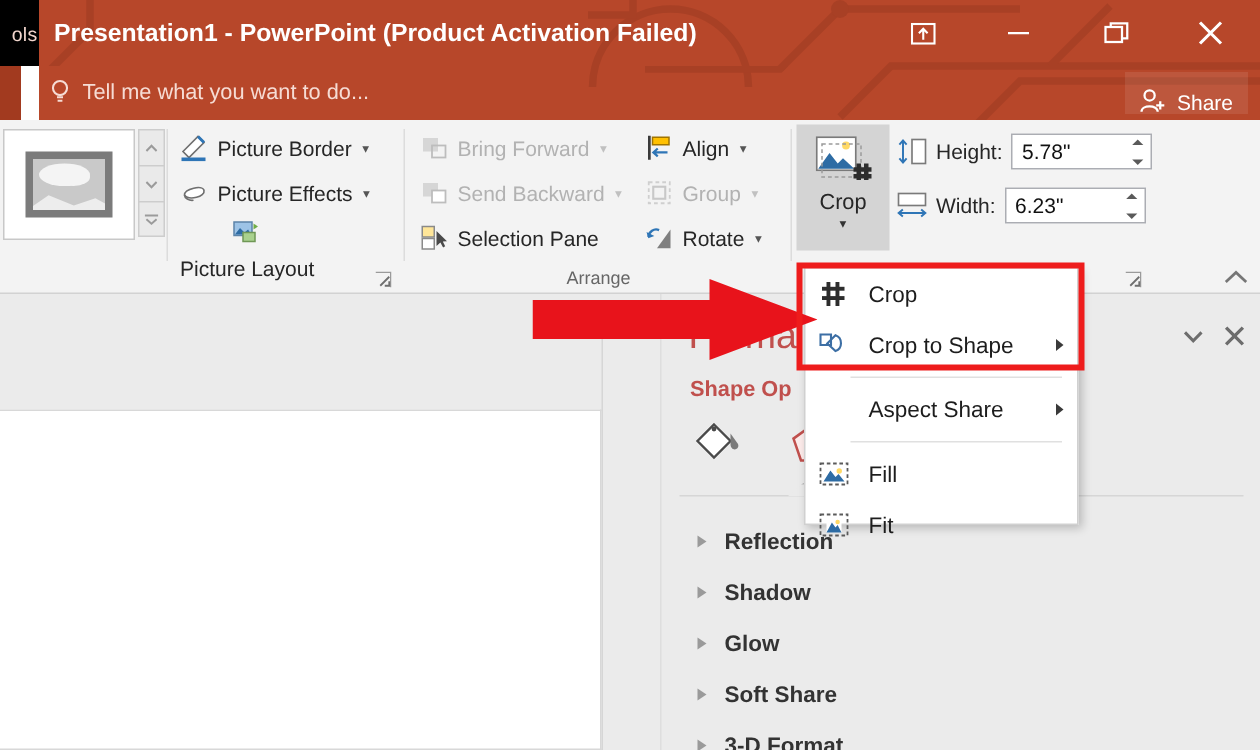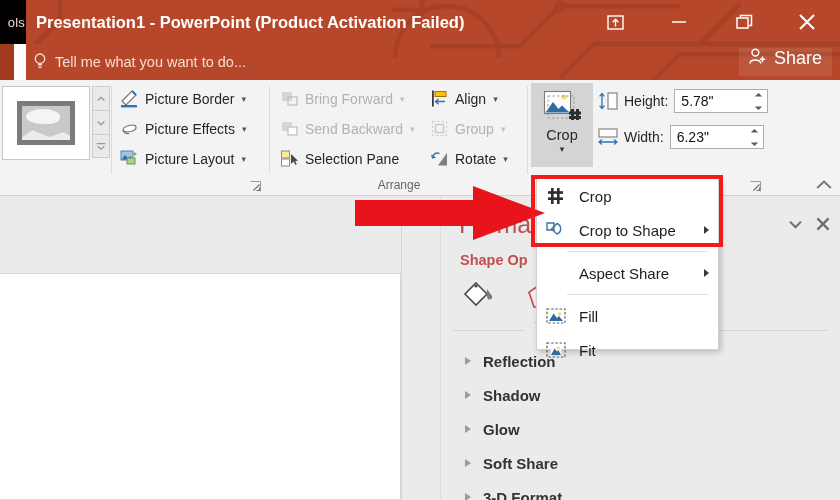--- a/index.html
+++ b/index.html
@@ -53,22 +53,22 @@
     content: ""; position: absolute; left: 0; top: 0; width: 14px; height: 36px;
     background: #a23a1f;
   }
   .tellme {
     position: absolute; left: 34px; top: 0; height: 36px;
     display: flex; align-items: center; gap: 9px;
     color: #f6dcd4; font-size: 14.5px; white-space: nowrap;
   }
   .sharebtn {
     position: absolute; right: 8px; top: 4px; height: 28px;
-    display: flex; align-items: flex-start; gap: 7px;
-    padding: 0 10px; color: #ffffff; font-size: 18px;
+    display: flex; align-items: flex-end; gap: 7px;
+    padding: 0 10px; color: #ffffff; font-size: 14px;
     background: rgba(255,255,255,.09);
   }
 
   
   .ribbon {
     position: absolute; left: 0; top: 80px; width: 840px; height: 116px;
     background: #f3f3f3; border-bottom: 1px solid #d2d2d2;
   }
   .grp { position: absolute; top: 0; height: 116px; }
   .grp .sep {
@@ -358,21 +358,21 @@
       <div class="cmd" style="left:6px; top:36px;">
         <span class="ic">
           <svg width="19" height="19" viewBox="0 0 19 19">
             <path d="M3 11 C3 7 15 4 16 8 C17 12 6 15 3 11 Z" fill="#fff" stroke="#6f6f6f" stroke-width="1.1"></path>
             <path d="M3 11 C3 13 6 15 9 14.5" fill="none" stroke="#6f6f6f" stroke-width="1.1"></path>
           </svg>
         </span>
         <span>Picture Effects</span>
         <span class="caret">▾</span>
       </div>
-      <div class="cmd" style="left:6px; top:66px;">
+      <div class="cmd" style="left:6px; top:66px;flex-direction:column;">
         <span class="ic">
           <svg width="19" height="19" viewBox="0 0 19 19">
             <rect x="1" y="2" width="12" height="9" fill="#9dc3e6" stroke="#5b83a8" stroke-width="1"></rect>
             <path d="M1.6 10.4 L5 6 L8 9 L10.4 7 L12.4 10.4 Z" fill="#2e6ca4"></path>
             <rect x="7" y="9" width="8" height="6" fill="#a9d18e" stroke="#6f9755" stroke-width="1"></rect>
             <path d="M14 3 l3 2 l-3 2" fill="#70ad47"></path>
           </svg>
         </span>
         <span>Picture Layout</span>
         <span class="caret">▾</span>

